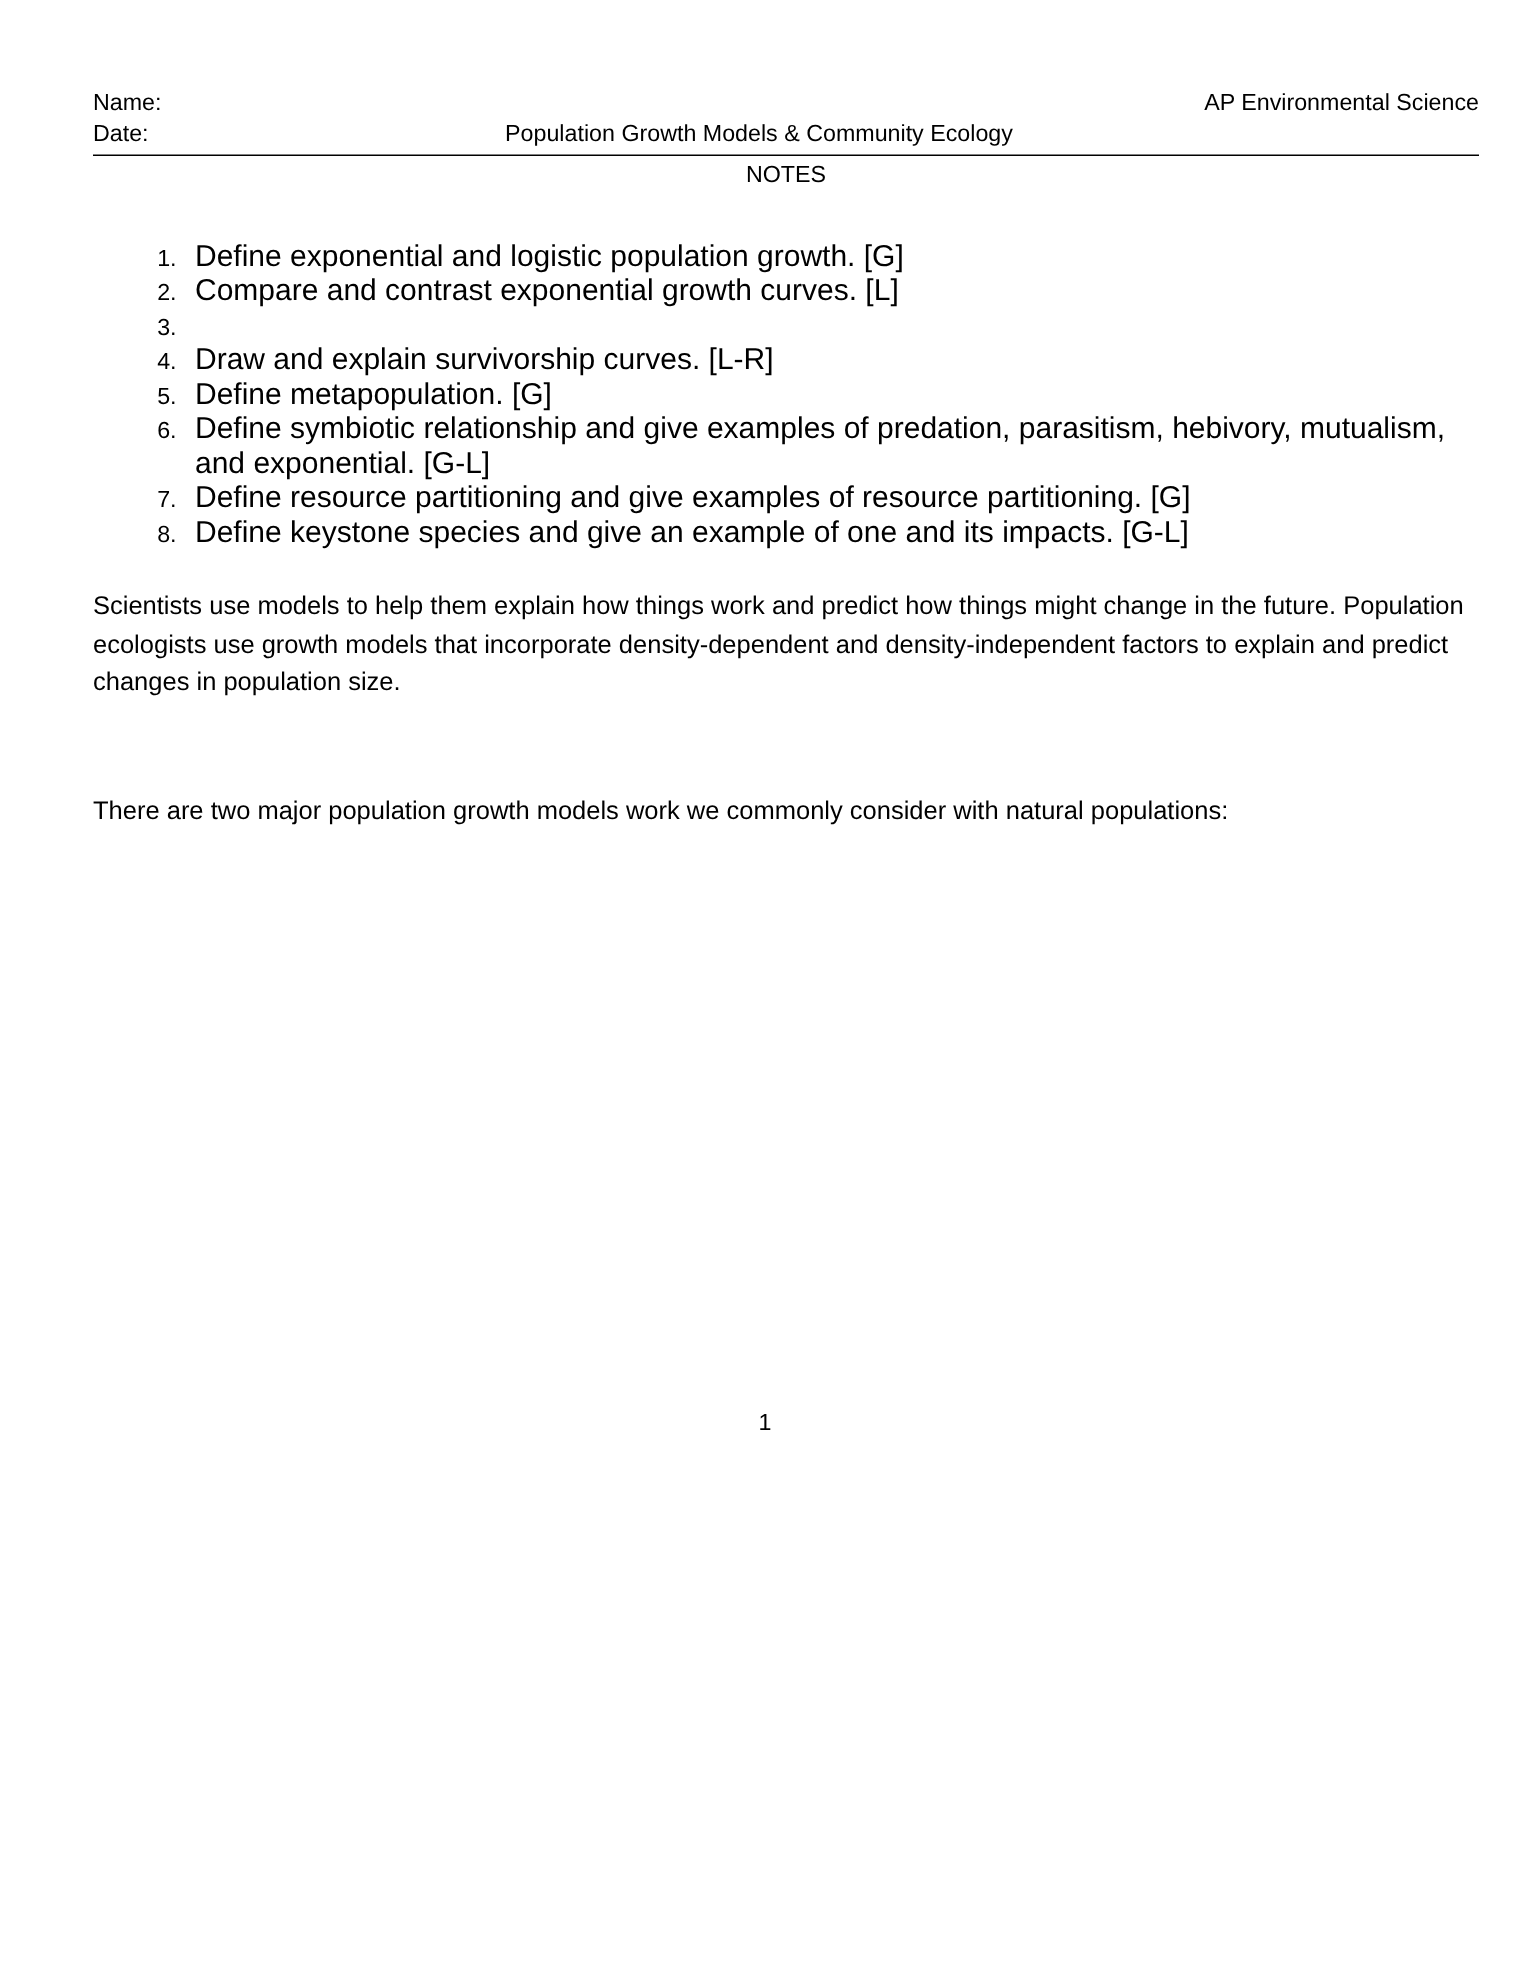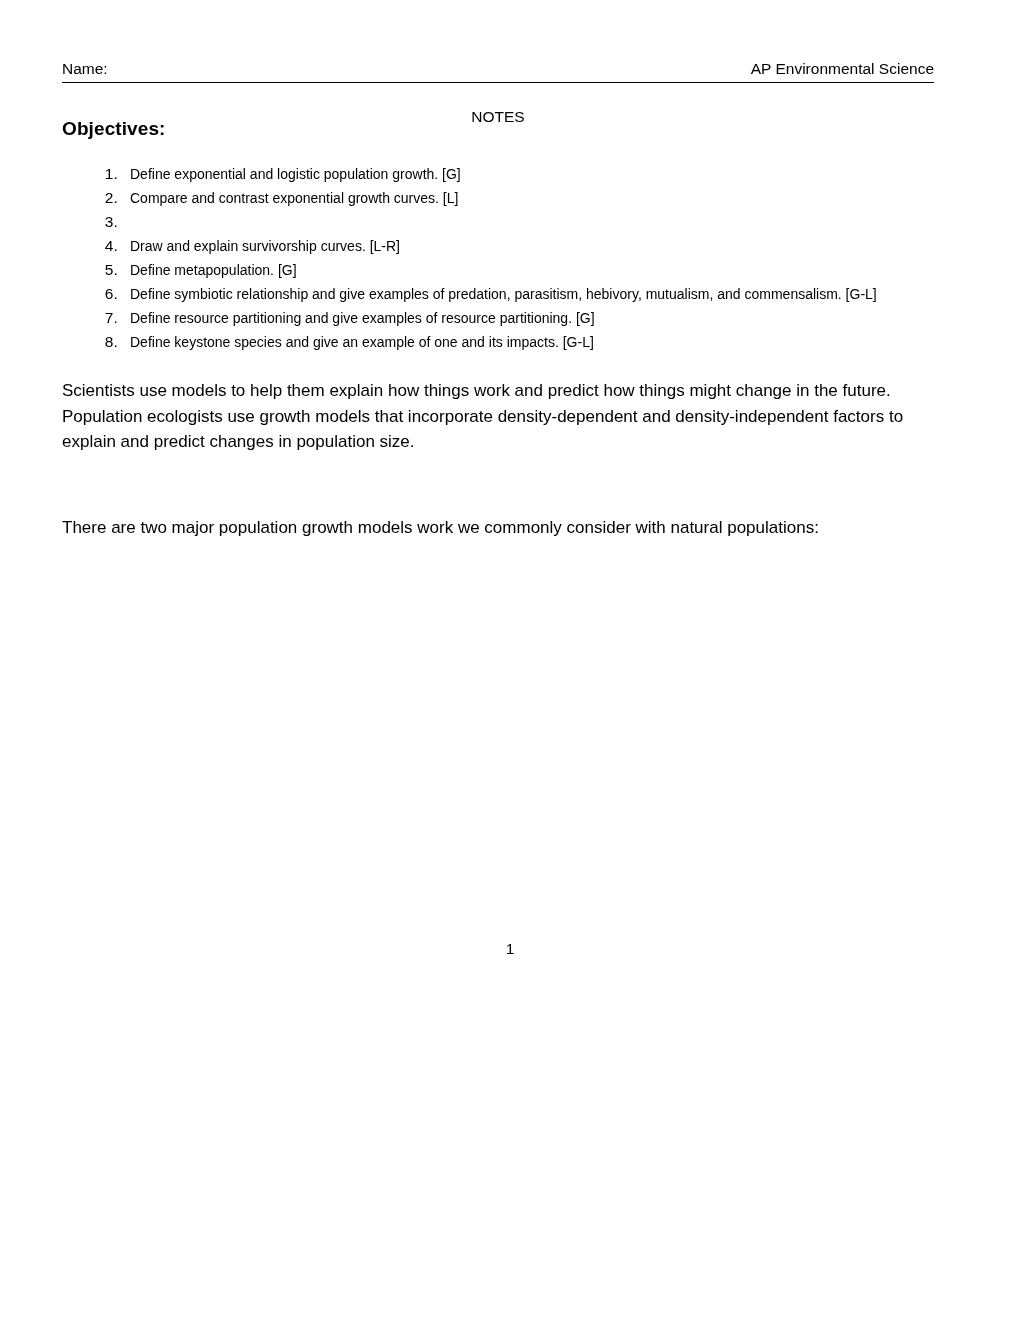--- a/index.html
+++ b/index.html
@@ -13,21 +13,21 @@
     font-family: "Liberation Sans", sans-serif;
     color: #000000;
     position: relative;
     overflow: hidden;
   }
   .page {
     position: relative;
     width: 1020px;
     height: 1036px;
     box-sizing: border-box;
-    padding: 58px 86px 0 62px;
+    padding: 58px 34px 0 62px;
   }
 
   
   .header {
     position: relative;
     border-bottom: 1.5px solid #000;
     padding-bottom: 3px;
     font-size: 15.5px;
     line-height: 21px;
   }
@@ -73,21 +73,21 @@
   h2.section-title {
     font-size: 19px;
     font-weight: bold;
     margin: 0 0 0 0;
     letter-spacing: 0.1px;
   }
 
   .objectives-list {
     margin: 22px 0 0 0;
     padding-left: 60px;
-    font-size: 14px;
+    font-size: 20px;
     line-height: 23px;
   }
   .objectives-list li {
     padding-left: 8px;
     margin-bottom: 0px;
   }
   .objectives-list li::marker {
     font-size: 15.5px;
   }
 
@@ -161,33 +161,36 @@
 <body>
 
 <div class="page">
 
   <div class="header">
     <div class="header-row">
       <span class="hdr-left">Name:</span>
       <span class="hdr-center">NOTES</span>
       <span class="hdr-right">AP Environmental Science</span>
     </div>
+    <div class="header-row">
+      <span class="hdr-left">Date:</span>
+      <span class="hdr-center-2">Population Growth Models &amp; Community Ecology</span>
+    </div>
   </div>
 
   <div class="content">
 
-    <h2 class="section-title">Objectives:</h2>
 
     <ol class="objectives-list">
       <li>Define exponential and logistic population growth. [G]</li>
       <li>Compare and contrast exponential growth curves. [L]</li>
       <li></li>
       <li>Draw and explain survivorship curves. [L-R]</li>
       <li>Define metapopulation. [G]</li>
-      <li>Define symbiotic relationship and give examples of predation, parasitism, hebivory, mutualism, and commensalism. [G-L]</li>
+      <li>Define symbiotic relationship and give examples of predation, parasitism, hebivory, mutualism, and exponential. [G-L]</li>
       <li>Define resource partitioning and give examples of resource partitioning. [G]</li>
       <li>Define keystone species and give an example of one and its impacts. [G-L]</li>
     </ol>
 
 
     <p class="body-text">Scientists use models to help them explain how things work and predict how things might change in the future. Population ecologists use growth models that incorporate density-dependent and density-independent factors to explain and predict changes in population size.</p>
 
 
     <p class="body-text intro-two">There are two major population growth models work we commonly consider with natural populations:</p>
 

